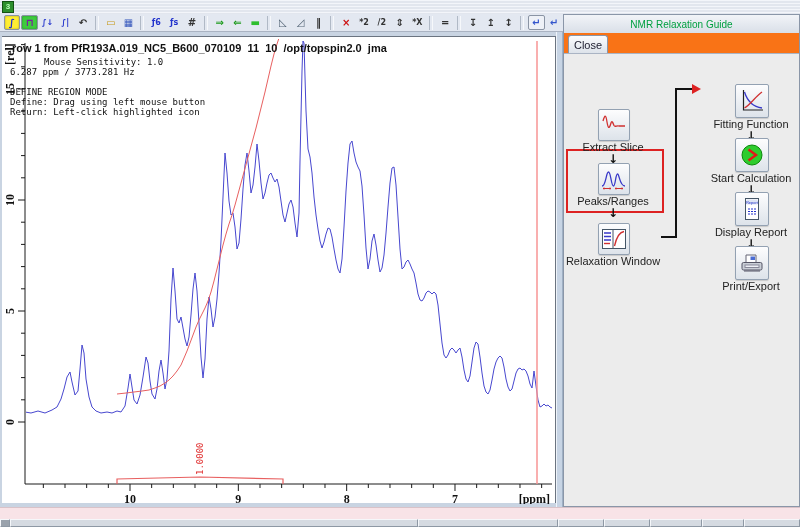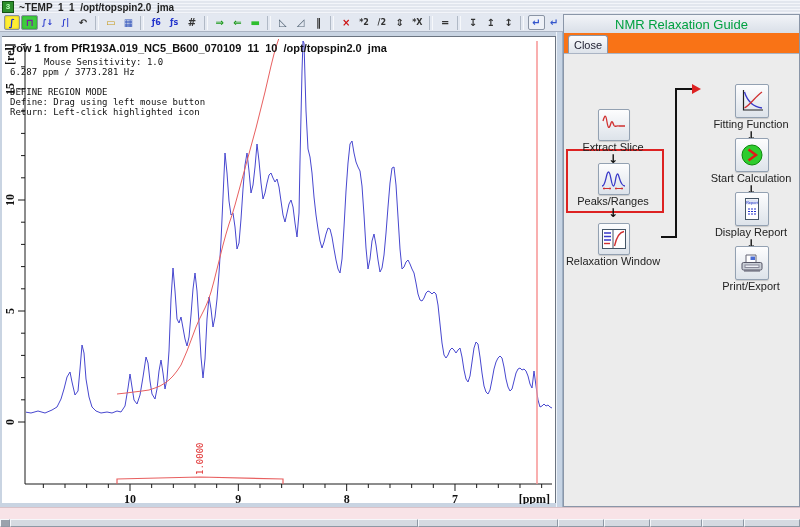--- a/index.html
+++ b/index.html
@@ -29,21 +29,21 @@
   .ovl-mono{font-family:"DejaVu Sans Mono",monospace;font-size:9px;}
   
   #splitter{position:absolute;left:556px;top:32px;width:7px;height:475px;background:#c7d4e4;
     border-left:1px solid #eef3f9;border-right:1px solid #9fb0c4;box-sizing:border-box;}
   
   #guide-panel{position:absolute;left:563px;top:14px;width:237px;height:493px;background:#ececec;
     border:1px solid #8a96a8;box-sizing:border-box;}
   #guide-header{position:absolute;left:0;top:0;width:100%;height:18px;
     background:linear-gradient(180deg,#f2f4f8,#d9dfe8);border-bottom:1px solid #aab4c4;
     display:flex;align-items:center;justify-content:center;}
-  #guide-title{font-size:13px;color:#00a040;}
+  #guide-title{font-size:10px;color:#00a040;}
   #guide-tabrow{position:absolute;left:0;top:18px;width:100%;height:20px;border-bottom:1px solid #aab4c4;
     background:#f97316;}
   #close-btn{position:absolute;left:4px;top:2px;width:38px;height:17px;font-size:11px;color:#223;
     background:linear-gradient(180deg,#fbfcfe,#dde3ea);border:1px solid #8a96a8;border-bottom:none;
     border-radius:3px 3px 0 0;display:flex;align-items:center;justify-content:center;}
   #guide-content{position:absolute;left:0;top:38px;width:235px;height:453px;}
   .gicon{position:absolute;width:32px;height:32px;background:linear-gradient(180deg,#fdfdfe,#dde3ea);
     border:1px solid #93a1b2;border-radius:2px;display:flex;align-items:center;justify-content:center;
     box-shadow:0 1px 1px rgba(0,0,0,.15);}
   .glabel{position:absolute;font-size:11px;color:#222;text-align:center;white-space:nowrap;}
@@ -55,21 +55,20 @@
     border-top:1px solid #d9c2c8;box-sizing:border-box;}
   #statusbar{position:absolute;left:0;top:519px;width:800px;height:8px;display:flex;}
   .scell{height:8px;background:#d5dae1;border:1px solid;border-color:#f5f7fa #8e98a4 #8e98a4 #f5f7fa;
     box-sizing:border-box;}
 </style>
 </head>
 <body>
 
 <div id="titlebar">
   <div id="title-badge">3</div>
-  <div id="title-text">~TEMP  1  1  /opt/topspin2.0  jma</div>
 </div>
 
 <div id="toolbar">
     <div class="tbtn active" style="color: rgb(34, 51, 204); background: rgb(255, 238, 51);">∫</div>
     <div class="tbtn active" style="color: rgb(122, 31, 160); background: rgb(62, 204, 62);">⊓</div>
     <div class="tbtn" style="color: rgb(34, 51, 204); font-size: 8px;">∫↓</div>
     <div class="tbtn" style="color: rgb(34, 51, 204); font-size: 8px;">∫|</div>
     <div class="tbtn" style="color: rgb(51, 51, 51);">↶</div>
     <div class="tsep"></div>
     <div class="tbtn" style="color: rgb(199, 155, 29);">▭</div>

